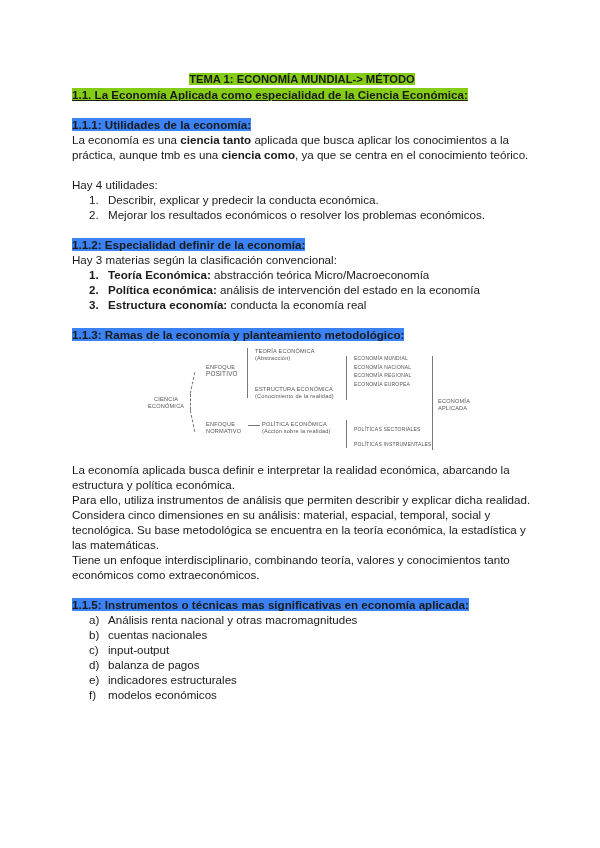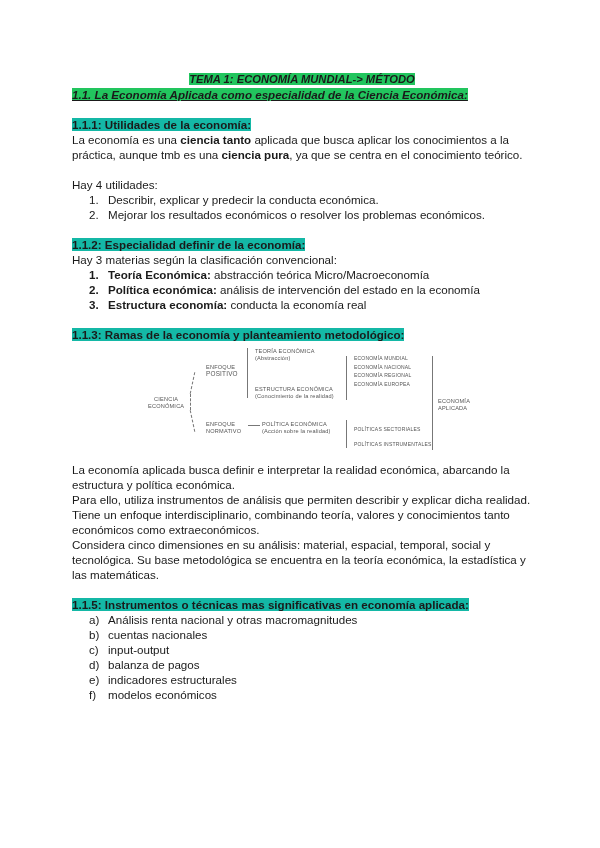--- a/index.html
+++ b/index.html
@@ -22,22 +22,22 @@
       left: 72px;
       top: 72px;
       width: 460px;
     }
     .title {
       text-align: center;
       font-weight: bold;
       font-size: 11.2px;
       height: 15px;
     }
-    .hl-green { background: #22c55e; font-style: italic; }
-    .hl-blue { background: #14b8a6; }
+    .hl-green { background: #84cc16; }
+    .hl-blue { background: #3b82f6; }
     .h1 {
       font-weight: bold;
       text-decoration: underline;
       font-size: 11.6px;
       height: 15px;
     }
     .h2 {
       font-weight: bold;
       font-size: 11.6px;
       height: 15px;
@@ -88,21 +88,21 @@
   <div class="h1">
     <span class="hl-green">1.1. La Economía Aplicada como especialidad de la Ciencia Económica:</span>
   </div>
 
   <div class="blank"></div>
 
   <div class="h2">
     <span class="hl-blue">1.1.1: Utilidades de la economía:</span>
   </div>
   <p class="p">
-    <span>La economía es una </span><b>ciencia tanto</b><span> aplicada que busca aplicar los conocimientos a la práctica, aunque tmb es una </span><b>ciencia pura</b><span>, ya que se centra en el conocimiento teórico.</span>
+    <span>La economía es una </span><b>ciencia tanto</b><span> aplicada que busca aplicar los conocimientos a la práctica, aunque tmb es una </span><b>ciencia como</b><span>, ya que se centra en el conocimiento teórico.</span>
   </p>
   <div class="blank"></div>
   <p class="p">Hay 4 utilidades:</p>
   <ol>
     <li class="li">
       <span class="num">1.</span>
       <span>Describir, explicar y predecir la conducta económica.</span>
     </li>
     <li class="li">
       <span class="num">2.</span>
@@ -189,22 +189,22 @@
 
     <div class="vline" style="left:360px; top:14px; height:94px;"></div>
     <div class="d-abs" style="left:366px; top:56px;">
       <div>ECONOMÍA</div>
       <div>APLICADA</div>
     </div>
   </div>
 
   <p class="p">La economía aplicada busca definir e interpretar la realidad económica, abarcando la estructura y política económica.</p>
   <p class="p">Para ello, utiliza instrumentos de análisis que permiten describir y explicar dicha realidad.</p>
+  <p class="p">Considera cinco dimensiones en su análisis: material, espacial, temporal, social y tecnológica. Su base metodológica se encuentra en la teoría económica, la estadística y las matemáticas.</p>
   <p class="p">Tiene un enfoque interdisciplinario, combinando teoría, valores y conocimientos tanto económicos como extraeconómicos.</p>
-  <p class="p">Considera cinco dimensiones en su análisis: material, espacial, temporal, social y tecnológica. Su base metodológica se encuentra en la teoría económica, la estadística y las matemáticas.</p>
   <div class="blank"></div>
 
   <div class="h2">
     <span class="hl-blue">1.1.5: Instrumentos o técnicas mas significativas en economía aplicada:</span>
   </div>
   <ol>
     <li class="li">
       <span class="num">a)</span>
       <span>Análisis renta nacional y otras macromagnitudes</span>
     </li>

